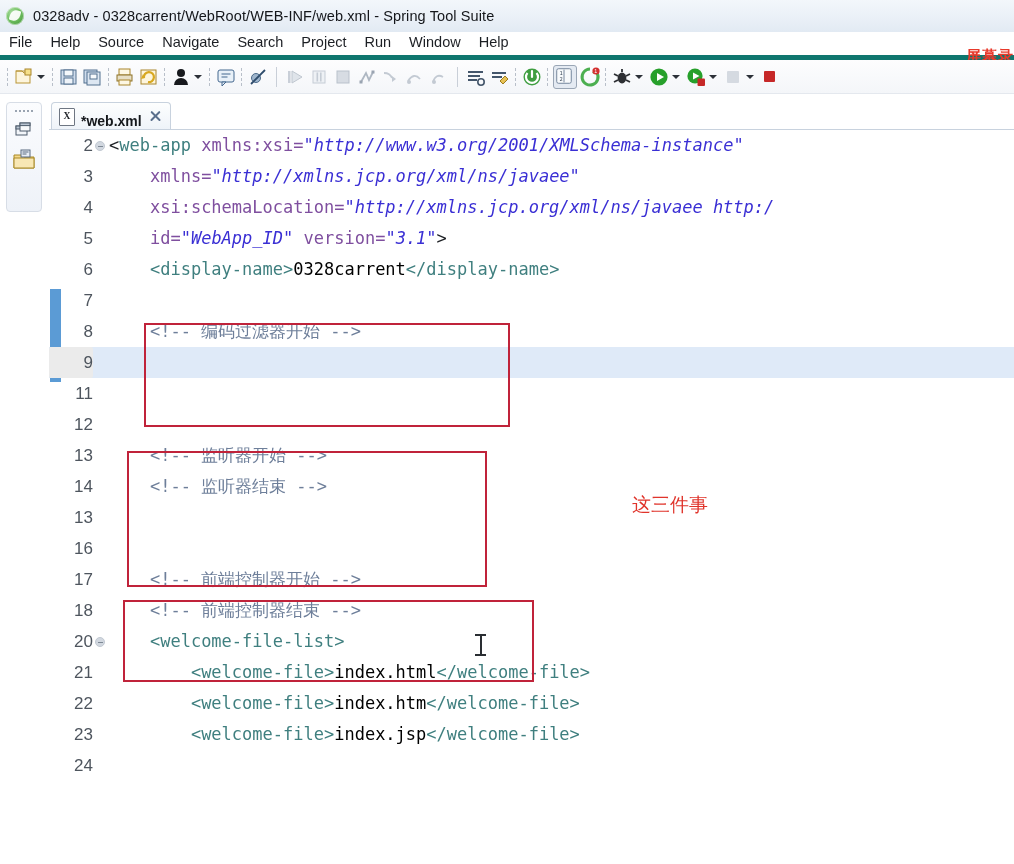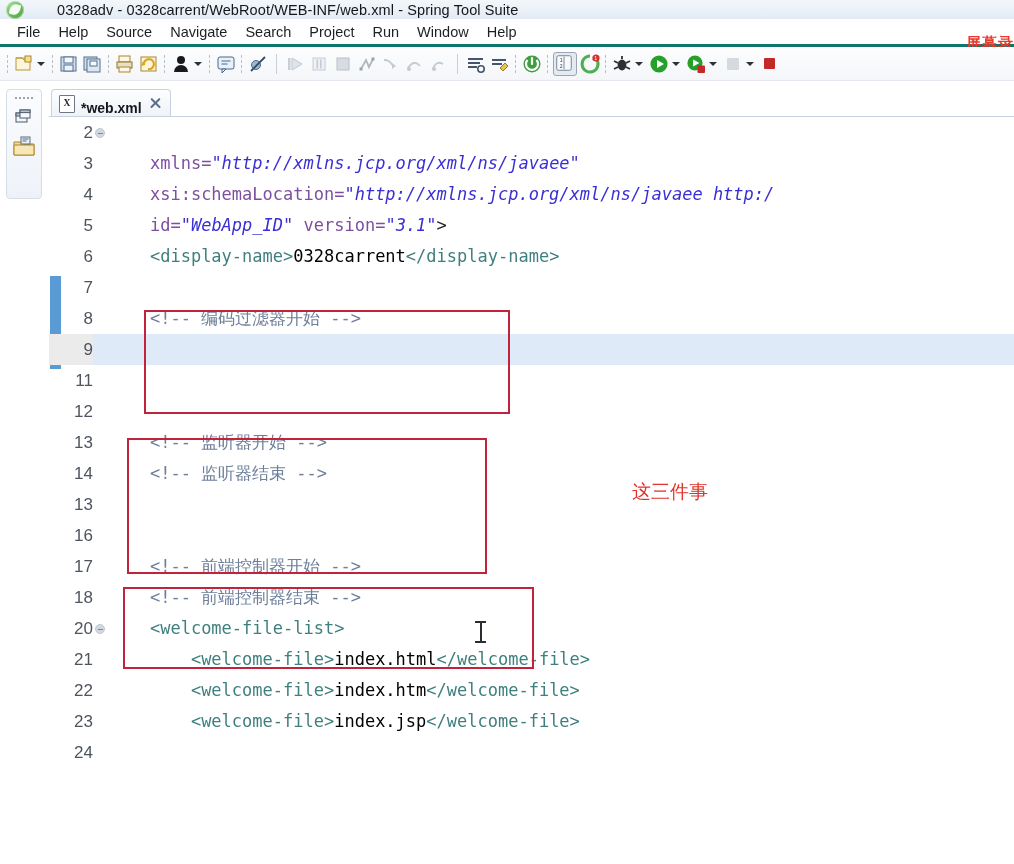--- a/index.html
+++ b/index.html
@@ -12,27 +12,26 @@
   #app {
     position: relative;
     width: 1014px; height: 864px;
     background: #ffffff;
     overflow: hidden;
   }
 
   
   .titlebar {
     position: relative;
-    height: 19px;
+    height: 32px;
     background: linear-gradient(to bottom, #f3f7fb 0%, #eaf0f7 55%, #e2eaf3 100%);
     display: flex;
     align-items: center;
     padding-left: 6px;
     box-sizing: border-box;
-    gap: 24px;
   }
   .sts-logo {
     width: 18px; height: 18px;
     border-radius: 50%;
     background: radial-gradient(circle at 35% 32%, #a8dca0 0%, #6fbf5f 45%, #3f8f38 100%);
     position: relative;
     margin-right: 9px;
     flex: 0 0 auto;
     box-shadow: inset 0 0 0 1px rgba(255,255,255,0.5);
   }
@@ -51,24 +50,22 @@
     white-space: nowrap;
     letter-spacing: .1px;
   }
 
   
   .menubar {
     position: relative;
     height: 28px;
     background: #ffffff;
     display: flex;
-    align-items: center;
-    padding-left: 8px;
-    box-sizing: border-box;
-    border-bottom: 3px solid #0f766e;
+    box-sizing: border-box;
+    border-bottom: 5px solid #0f766e;
   }
   .menu-item {
     font-size: 14.5px;
     color: #1c1f24;
     padding: 2px 9px;
     white-space: nowrap;
     cursor: default;
   }
   .rec-label {
     position: absolute;
@@ -600,21 +597,21 @@
           <span class="tab-title">*web.xml</span>
           <span class="tab-close"></span>
         </div>
       </div>
 
       <div class="code-pane">
         <div class="gutter-col">
           <div class="changebar" style="top:159px;height:93px;"></div>
         </div>
         <div class="lines" id="lines-host">
-            <div class="line"><span class="ln">2</span><span class="fold"></span></div>
+            <div class="line"><span class="ln">2</span><span class="fold"></span><span class="code"><span class="pun">&lt;</span><span class="tag">web-app</span><span class="pun"> </span><span class="attr">xmlns:xsi=</span><span class="val">"http://www.w3.org/2001/XMLSchema-instance"</span></span></div>
             <div class="line"><span class="ln">3</span><span class="code"><span class="pun">    </span><span class="attr">xmlns=</span><span class="val">"http://xmlns.jcp.org/xml/ns/javaee"</span></span></div>
             <div class="line"><span class="ln">4</span><span class="code"><span class="pun">    </span><span class="attr">xsi:schemaLocation=</span><span class="val">"http://xmlns.jcp.org/xml/ns/javaee http:/</span></span></div>
             <div class="line"><span class="ln">5</span><span class="code"><span class="pun">    </span><span class="attr">id=</span><span class="val">"WebApp_ID"</span><span class="pun"> </span><span class="attr">version=</span><span class="val">"3.1"</span><span class="pun">&gt;</span></span></div>
             <div class="line"><span class="ln">6</span><span class="code"><span class="pun">    </span><span class="tag">&lt;display-name&gt;</span><span class="txt">0328carrent</span><span class="tag">&lt;/display-name&gt;</span></span></div>
             <div class="line"><span class="ln">7</span><span class="code"></span></div>
             <div class="line"><span class="ln">8</span><span class="code"><span class="cmt">    &lt;!-- 编码过滤器开始 --&gt;</span></span></div>
             <div class="line current"><span class="ln boxed">9</span><span class="code"></span></div>
             <div class="line"><span class="ln">11</span><span class="code"></span></div>
             <div class="line"><span class="ln">12</span><span class="code"></span></div>
             <div class="line"><span class="ln">13</span><span class="code"><span class="cmt">    &lt;!-- 监听器开始 --&gt;</span></span></div>

